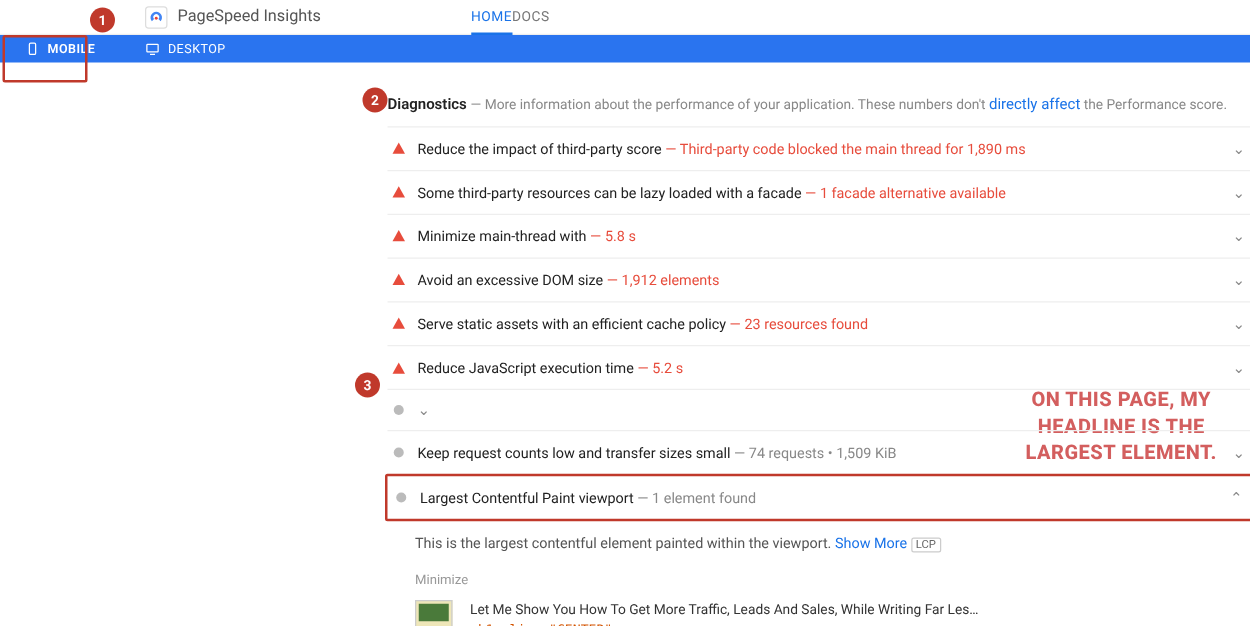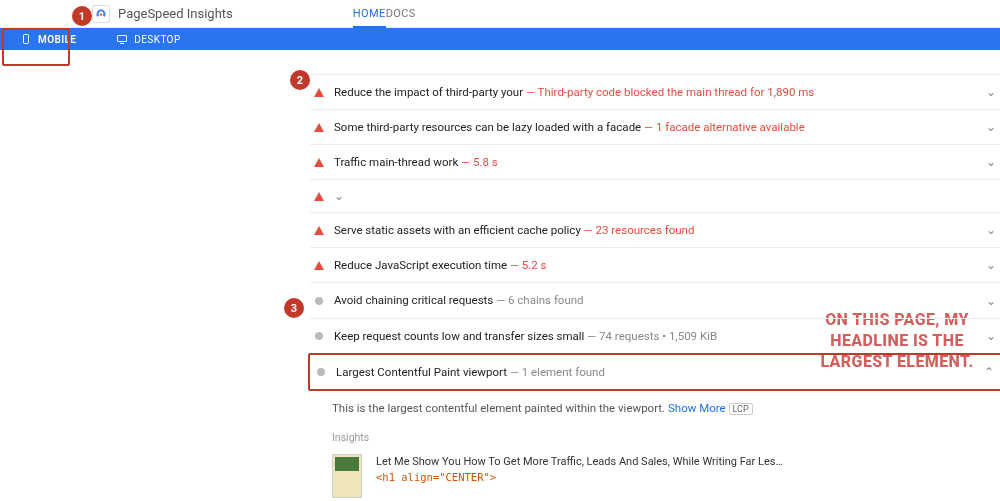--- a/index.html
+++ b/index.html
@@ -1,17 +1,17 @@
 <!DOCTYPE html>
 <html><head>
 <meta charset="utf-8">
 <style>
   * { box-sizing: border-box; margin: 0; padding: 0; }
   body { font-family: Roboto, Arial, sans-serif; font-size: 12px; color: #333; background: #fff; width: 1000px; }
-  .header { display: flex; align-items: center; height: 28px; padding: 0 14px 0 92px; border-bottom: 1px solid #eee; position: relative; }
+  .header { display: flex; align-items: center; height: 28px; padding: 0 14px 0 116px; border-bottom: 1px solid #eee; position: relative; }
   .logo-row { display: flex; align-items: center; gap: 8px; font-size: 13px; color: #555; }
   .psi-icon { width: 18px; height: 18px; border-radius: 3px; display:flex; align-items:center; justify-content:center; background:#fff; border:1px solid #ddd; }
   .psi-icon svg { width:14px; height:14px; }
   .nav { display: flex; margin-left: 120px; font-size: 11px; }
   .nav-item { padding: 8px 0 6px; color: #777; letter-spacing: .4px; }
   .nav-item.active { color: #1a73e8; border-bottom: 2px solid #1a73e8; }
   .bluebar { background: #2a74ef; height: 22px; display: flex; align-items: center; padding-left: 10px; gap: 20px; }
   .bb-tab { display: flex; align-items: center; gap: 6px; color: #fff; font-size: 10px; letter-spacing: .4px; padding: 5px 10px; justify-content: flex-end; }
   .bb-tab svg { width: 12px; height: 12px; }
   .bb-tab.active { font-weight: 600; }
@@ -83,54 +83,58 @@
   <div class="highlight-box-1"></div>
   <div class="annot-circle" style="left:72px; top:6px;">1</div>
 
   <div class="annot-circle" style="left:290px; top:70px;">2</div>
 
   <div class="annot-circle" style="left:284px; top:298px;">3</div>
 
   <div class="side-note">ON THIS PAGE, MY HEADLINE IS THE LARGEST ELEMENT.</div>
 
   <div class="content">
+    <div class="diag-head">
+      <b>Diagnostics</b>
+      <span class="sub"> — More information about the performance of your application. These numbers don't </span><a href="#">directly affect</a><span class="sub"> the Performance score.</span>
+    </div>
 
     <div id="rows-main">
         <div class="row">
           <span class="tri"></span>
-          <span class="row-title"><span>Reduce the impact of third-party your</span> <span class="metric">— <span>Third-party code blocked the main thread for 1,890 ms</span></span></span>
+          <span class="row-title"><span>Reduce the impact of third-party score</span> <span class="metric">— <span>Third-party code blocked the main thread for 1,890 ms</span></span></span>
           <span class="chev">⌄</span>
         </div>
         <div class="row">
           <span class="tri"></span>
           <span class="row-title"><span>Some third-party resources can be lazy loaded with a facade</span> <span class="metric">— <span>1 facade alternative available</span></span></span>
           <span class="chev">⌄</span>
         </div>
         <div class="row">
           <span class="tri"></span>
-          <span class="row-title"><span>Traffic main-thread work</span> <span class="metric">— <span>5.8 s</span></span></span>
+          <span class="row-title"><span>Minimize main-thread with</span> <span class="metric">— <span>5.8 s</span></span></span>
           <span class="chev">⌄</span>
         </div>
         <div class="row">
           <span class="tri"></span>
+          <span class="row-title"><span>Avoid an excessive DOM size</span> <span class="metric">— <span>1,912 elements</span></span></span>
           <span class="chev">⌄</span>
         </div>
         <div class="row">
           <span class="tri"></span>
           <span class="row-title"><span>Serve static assets with an efficient cache policy</span> <span class="metric">— <span>23 resources found</span></span></span>
           <span class="chev">⌄</span>
         </div>
         <div class="row">
           <span class="tri"></span>
           <span class="row-title"><span>Reduce JavaScript execution time</span> <span class="metric">— <span>5.2 s</span></span></span>
           <span class="chev">⌄</span>
         </div>
         <div class="row">
           <span class="dot"></span>
-          <span class="row-title"><span>Avoid chaining critical requests</span> <span class="metric-gray">— <span>6 chains found</span></span></span>
           <span class="chev">⌄</span>
         </div>
         <div class="row">
           <span class="dot"></span>
           <span class="row-title"><span>Keep request counts low and transfer sizes small</span> <span class="metric-gray">— <span>74 requests • 1,509 KiB</span></span></span>
           <span class="chev">⌄</span>
         </div>
       </div>
 
     <div class="row row-lcp">
@@ -139,21 +143,21 @@
         <span>Largest Contentful Paint viewport</span>
         <span class="metric-gray"> — <span>1 element found</span></span>
       </span>
       <span class="chev">⌃</span>
     </div>
     <div class="lcp-desc">
       <span>This is the largest contentful element painted within the viewport. </span>
       <a href="#">Show More</a>
       <span class="lcp-tag">LCP</span>
     </div>
-    <div class="elem-label">Insights</div>
+    <div class="elem-label">Minimize</div>
     <div class="elem-block">
       <div class="thumb"></div>
       <div class="elem-text">
         <div>Let Me Show You How To Get More Traffic, Leads And Sales, While Writing Far Les…</div>
         <div class="code">&lt;h1 align="CENTER"&gt;</div>
       </div>
     </div>
 
   </div>
 

